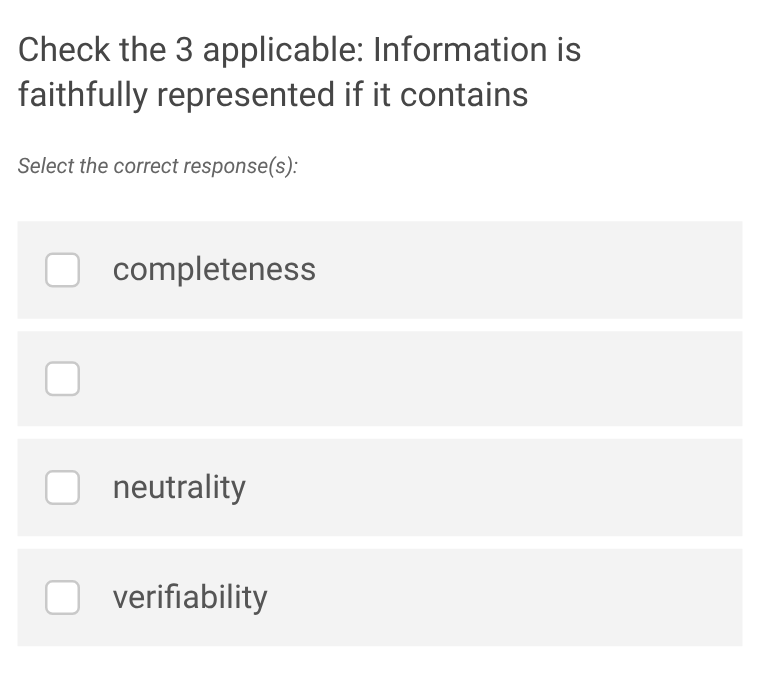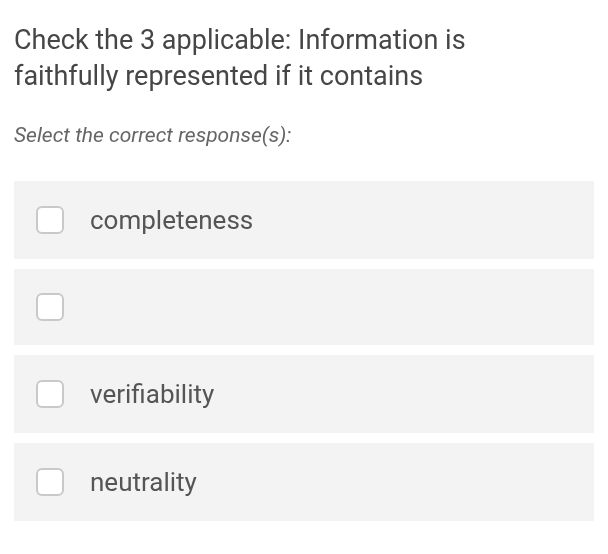--- a/index.html
+++ b/index.html
@@ -20,21 +20,21 @@
     }
     .question {
       font-size: 27px;
       font-weight: 400;
       line-height: 1.35;
       color: #464646;
       margin-bottom: 28px;
       padding-right: 20px;
     }
     .prompt {
-      font-size: 21px;
+      font-size: 17px;
       font-style: italic;
       font-weight: 400;
       color: #656565;
       margin-bottom: 34px;
     }
     .options {
       display: flex;
       flex-direction: column;
       gap: 10px;
     }
@@ -69,20 +69,20 @@
   <div class="options">
     <div class="option">
       <div class="checkbox"></div>
       <span class="option-label">completeness</span>
     </div>
     <div class="option">
       <div class="checkbox"></div>
     </div>
     <div class="option">
       <div class="checkbox"></div>
-      <span class="option-label">verifiability</span>
+      <span class="option-label">neutrality</span>
     </div>
     <div class="option">
       <div class="checkbox"></div>
-      <span class="option-label">neutrality</span>
+      <span class="option-label">verifiability</span>
     </div>
   </div>
 </div>
 
 </body></html>

